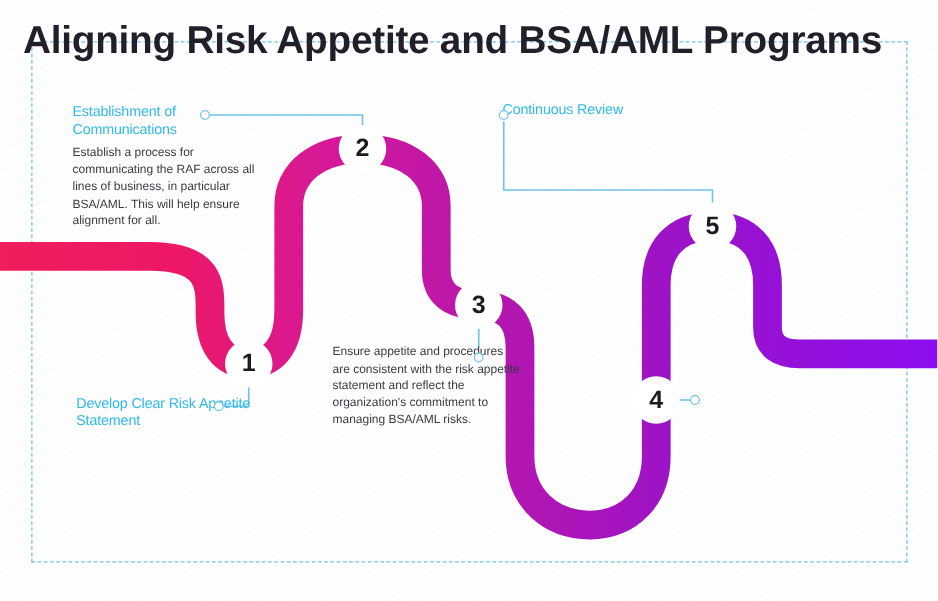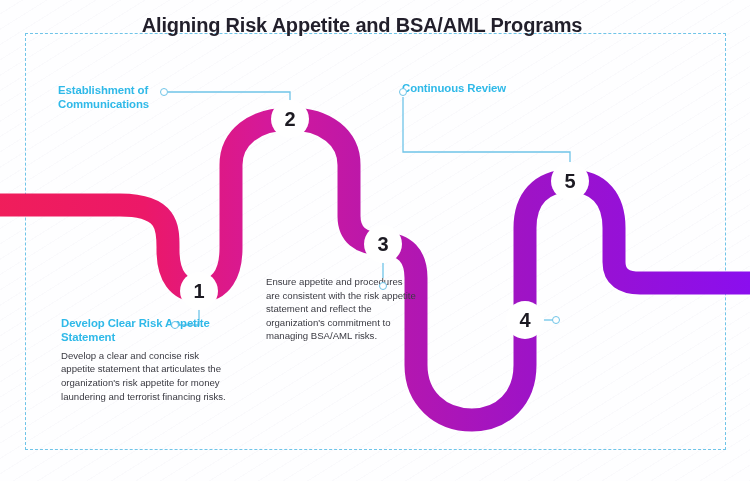--- a/index.html
+++ b/index.html
@@ -34,21 +34,21 @@
     left:25px; top:33px;
     width:701px; height:417px;
     border:1.6px dashed #6fc4e8;
     pointer-events:none;
   }
   #title {
     position:absolute;
     left:0; top:14px;
     width:724px;
     text-align:center;
-    font-size:20px;
+    font-size:31px;
     font-weight:bold;
     color:#221f2b;
     letter-spacing:-0.2px;
   }
   svg.ribbon {
     position:absolute;
     left:0; top:0;
     width:750px; height:481px;
     pointer-events:none;
   }
@@ -61,21 +61,21 @@
     align-items:center;
     justify-content:center;
     font-size:20px;
     font-weight:bold;
     color:#1c1a22;
     z-index:6;
   }
   .block { position:absolute; z-index:5; }
   .block h3 {
     font-size:11.4px;
-    font-weight:bold;
+    font-weight:normal;
     color:#2fb9e8;
     line-height:1.22;
     margin-bottom:4px;
     letter-spacing:-0.1px;
   }
   .block p {
     font-size:9.6px;
     color:#3a3a42;
     line-height:1.42;
   }
@@ -167,29 +167,29 @@
   </div>
   <div class="step-circle" style="left:506px; top:301px;">
     <span>4</span>
   </div>
   <div class="step-circle" style="left:551px; top:162px;">
     <span>5</span>
   </div>
 
   <div class="block" id="blk-establishment">
     <h3>Establishment of Communications</h3>
+    <p>Establish a process for communicating the RAF across all lines of business, in particular BSA/AML. This will help ensure alignment for all.</p>
   </div>
 
   <div class="block" id="blk-continuous">
     <h3>Continuous Review</h3>
   </div>
 
   <div class="block" id="blk-develop">
     <h3>Develop Clear Risk Appetite Statement</h3>
-    <p>Develop a clear and concise risk appetite statement that articulates the organization's risk appetite for money laundering and terrorist financing risks.</p>
   </div>
 
   <div class="block" id="blk-consistent">
     <p>Ensure appetite and procedures are consistent with the risk appetite statement and reflect the organization's commitment to managing BSA/AML risks.</p>
   </div>
 
   <div class="block" id="blk-monitoring">
   </div>
 
 </div>

